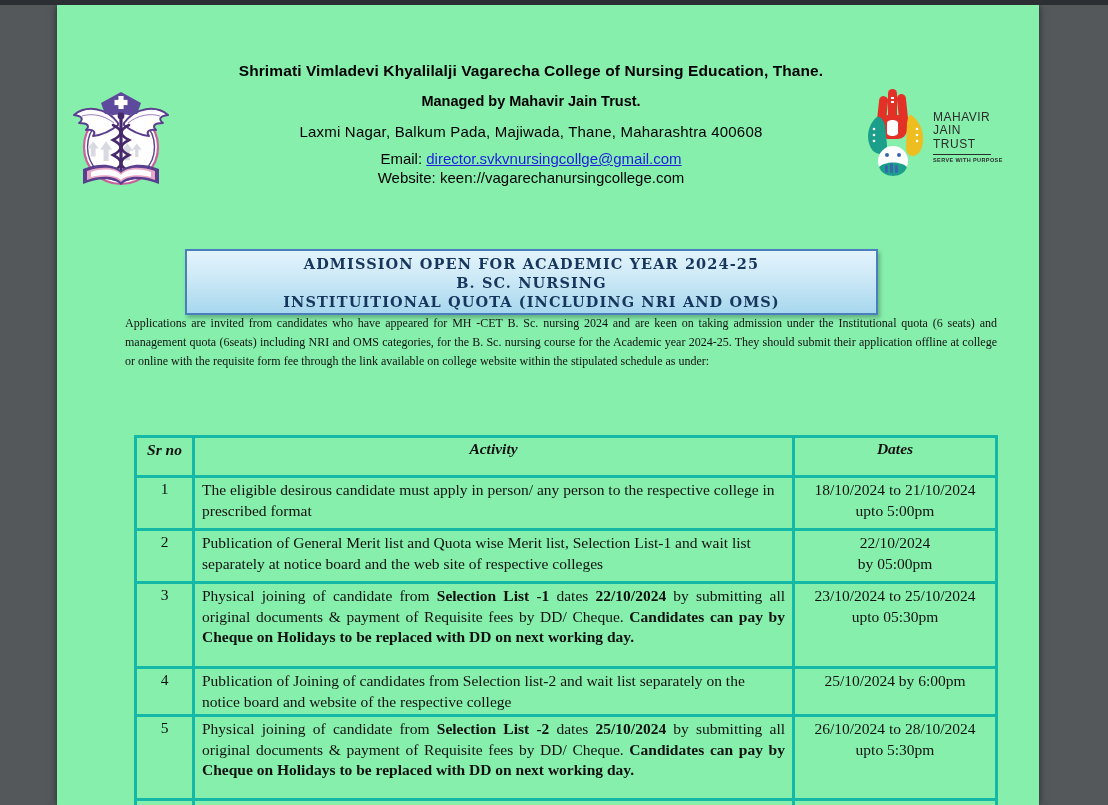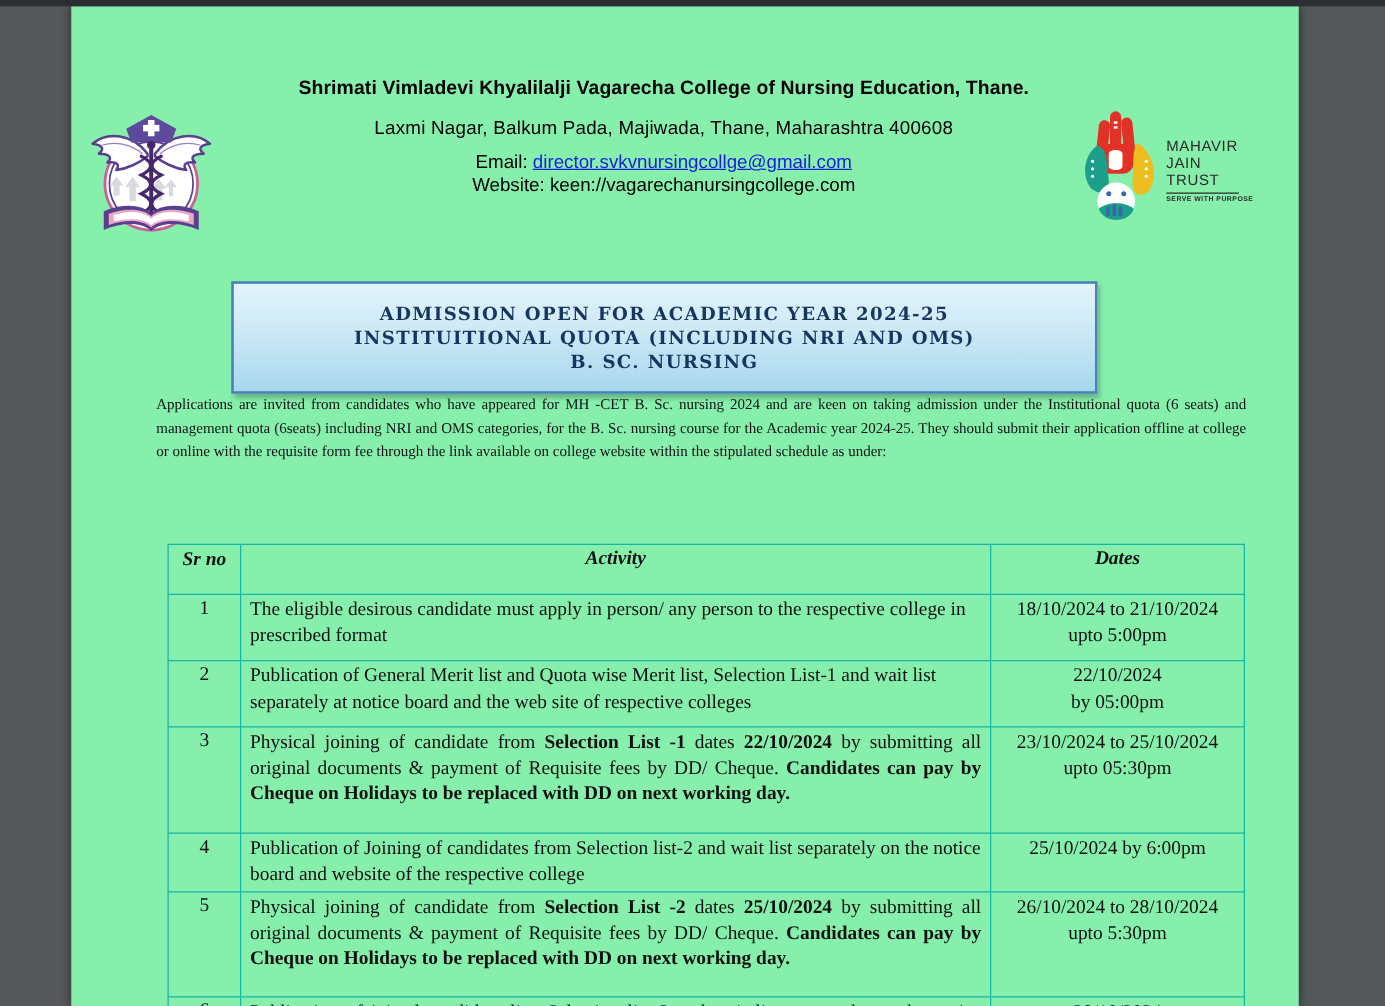--- a/index.html
+++ b/index.html
@@ -31,21 +31,21 @@
     text-align: center; font-family: "Liberation Sans", sans-serif; color: #000;
   }
   .college-name { font-size: 15.5px; font-weight: 800; letter-spacing: .1px; }
   .managed-by   { font-size: 14.5px; font-weight: 800; margin-top: 13px; }
   .address-line { font-size: 15px; margin-top: 14px; letter-spacing: .2px; }
   .email-line   { font-size: 15px; margin-top: 10px; }
   .website-line { font-size: 15px; margin-top: 2px; }
   .email-link { color: #1d1de0; text-decoration: underline; cursor: pointer; }
   
   .admission-banner {
-    position: absolute; left: 128px; top: 220px; width: 693px; height: 90px;
+    position: absolute; left: 128px; top: 244px; width: 693px; height: 66px;
     border: 2px solid #4a7ebc;
     background: linear-gradient(180deg, #e2f3fb 0%, #cfeaf7 40%, #a7d7ee 100%);
     box-shadow: 2px 3px 4px rgba(0,0,0,0.25);
     display: flex; flex-direction: column; justify-content: center;
     text-align: center;
     font-family: "DejaVu Serif", serif;
     font-weight: 700; font-size: 14.5px; line-height: 19px;
     color: #17365d; letter-spacing: 1.1px;
   }
   
@@ -56,21 +56,21 @@
   
   .schedule-table {
     position: absolute; left: 77px; top: 430px; width: 861px;
     border-collapse: collapse; table-layout: fixed;
     font-size: 15.5px; color: #111;
   }
   .schedule-table col.c-sr { width: 58px; }
   .schedule-table col.c-act { width: 600px; }
   .schedule-table col.c-dt { width: 203px; }
   .schedule-table th, .schedule-table td {
-    border: 1px solid #14b8a6; vertical-align: top; padding: 2px 5px;
+    border: 3px solid #14b8a6; vertical-align: top; padding: 2px 5px;
   }
   .schedule-table thead th { font-style: italic; font-weight: 700; text-align: center; height: 40px; }
   .schedule-table th.h-sr { line-height: 19px; }
   td.sr-cell { text-align: center; }
   td.activity-cell { line-height: 20.5px; padding-left: 7px; padding-right: 7px; }
   td.activity-cell.justify { text-align: justify; }
   td.dates-cell { text-align: center; line-height: 20.5px; }
   tbody tr:nth-child(1) { height: 53px; }
   tbody tr:nth-child(2) { height: 53px; }
   tbody tr:nth-child(3) { height: 85px; }
@@ -119,20 +119,21 @@
       </g>
 
       <path d="M13 86 C29 79 45 81 51 88 C57 81 73 79 89 86 L89 101 C73 94 57 95 51 102 C45 95 29 94 13 101 Z" fill="#5b3f8f"></path>
       <path d="M17 88 C31 83 45 84 51 90 C57 84 71 83 85 88 L85 97 C71 92 57 93 51 99 C45 93 31 92 17 97 Z" fill="#e8a9c6"></path>
       <path d="M21 89 C33 85 46 86 51 92 C56 86 69 85 81 89 L81 94 C69 91 56 92 51 97 C46 92 33 91 21 94 Z" fill="#ffffff"></path>
     </svg>
   </div>
 
   <div class="header-text">
     <div class="college-name">Shrimati Vimladevi Khyalilalji Vagarecha College of Nursing Education, Thane.</div>
+    <div class="managed-by">Managed by Mahavir Jain Trust.</div>
     <div class="address-line">Laxmi Nagar, Balkum Pada, Majiwada, Thane, Maharashtra 400608</div>
     <div class="email-line"><span>Email: </span><a class="email-link">director.svkvnursingcollge@gmail.com</a></div>
     <div class="website-line"><span>Website: </span><span>keen://vagarechanursingcollege.com</span></div>
   </div>
 
   <div class="trust-logo">
     <svg width="62" height="100" viewBox="0 0 62 100" xmlns="http://www.w3.org/2000/svg">
 
       <g fill="#e23127">
         <rect x="23" y="2" width="9" height="34" rx="4.5"></rect>
@@ -174,22 +175,22 @@
       <div class="t-line">MAHAVIR</div>
       <div class="t-line">JAIN</div>
       <div class="t-line">TRUST</div>
       <div class="t-rule"></div>
       <div class="t-tag">SERVE WITH PURPOSE</div>
     </div>
   </div>
 
   <div class="admission-banner">
     <div>ADMISSION OPEN FOR ACADEMIC YEAR 2024-25</div>
+    <div>B. SC. NURSING</div>
     <div>INSTITUITIONAL QUOTA (INCLUDING NRI AND OMS)</div>
-    <div>B. SC. NURSING</div>
   </div>
 
   <div class="intro-paragraph">Applications are invited from candidates who have appeared for MH -CET B. Sc. nursing 2024 and are keen on taking admission under the Institutional quota (6 seats) and management quota (6seats) including NRI and OMS categories, for the B. Sc. nursing course for the Academic year 2024-25. They should submit their application offline at college or online with the requisite form fee through the link available on college website within the stipulated schedule as under:</div>
 
   <table class="schedule-table">
     <colgroup>
         <col class="c-sr">
         <col class="c-act">
         <col class="c-dt">
       </colgroup>

